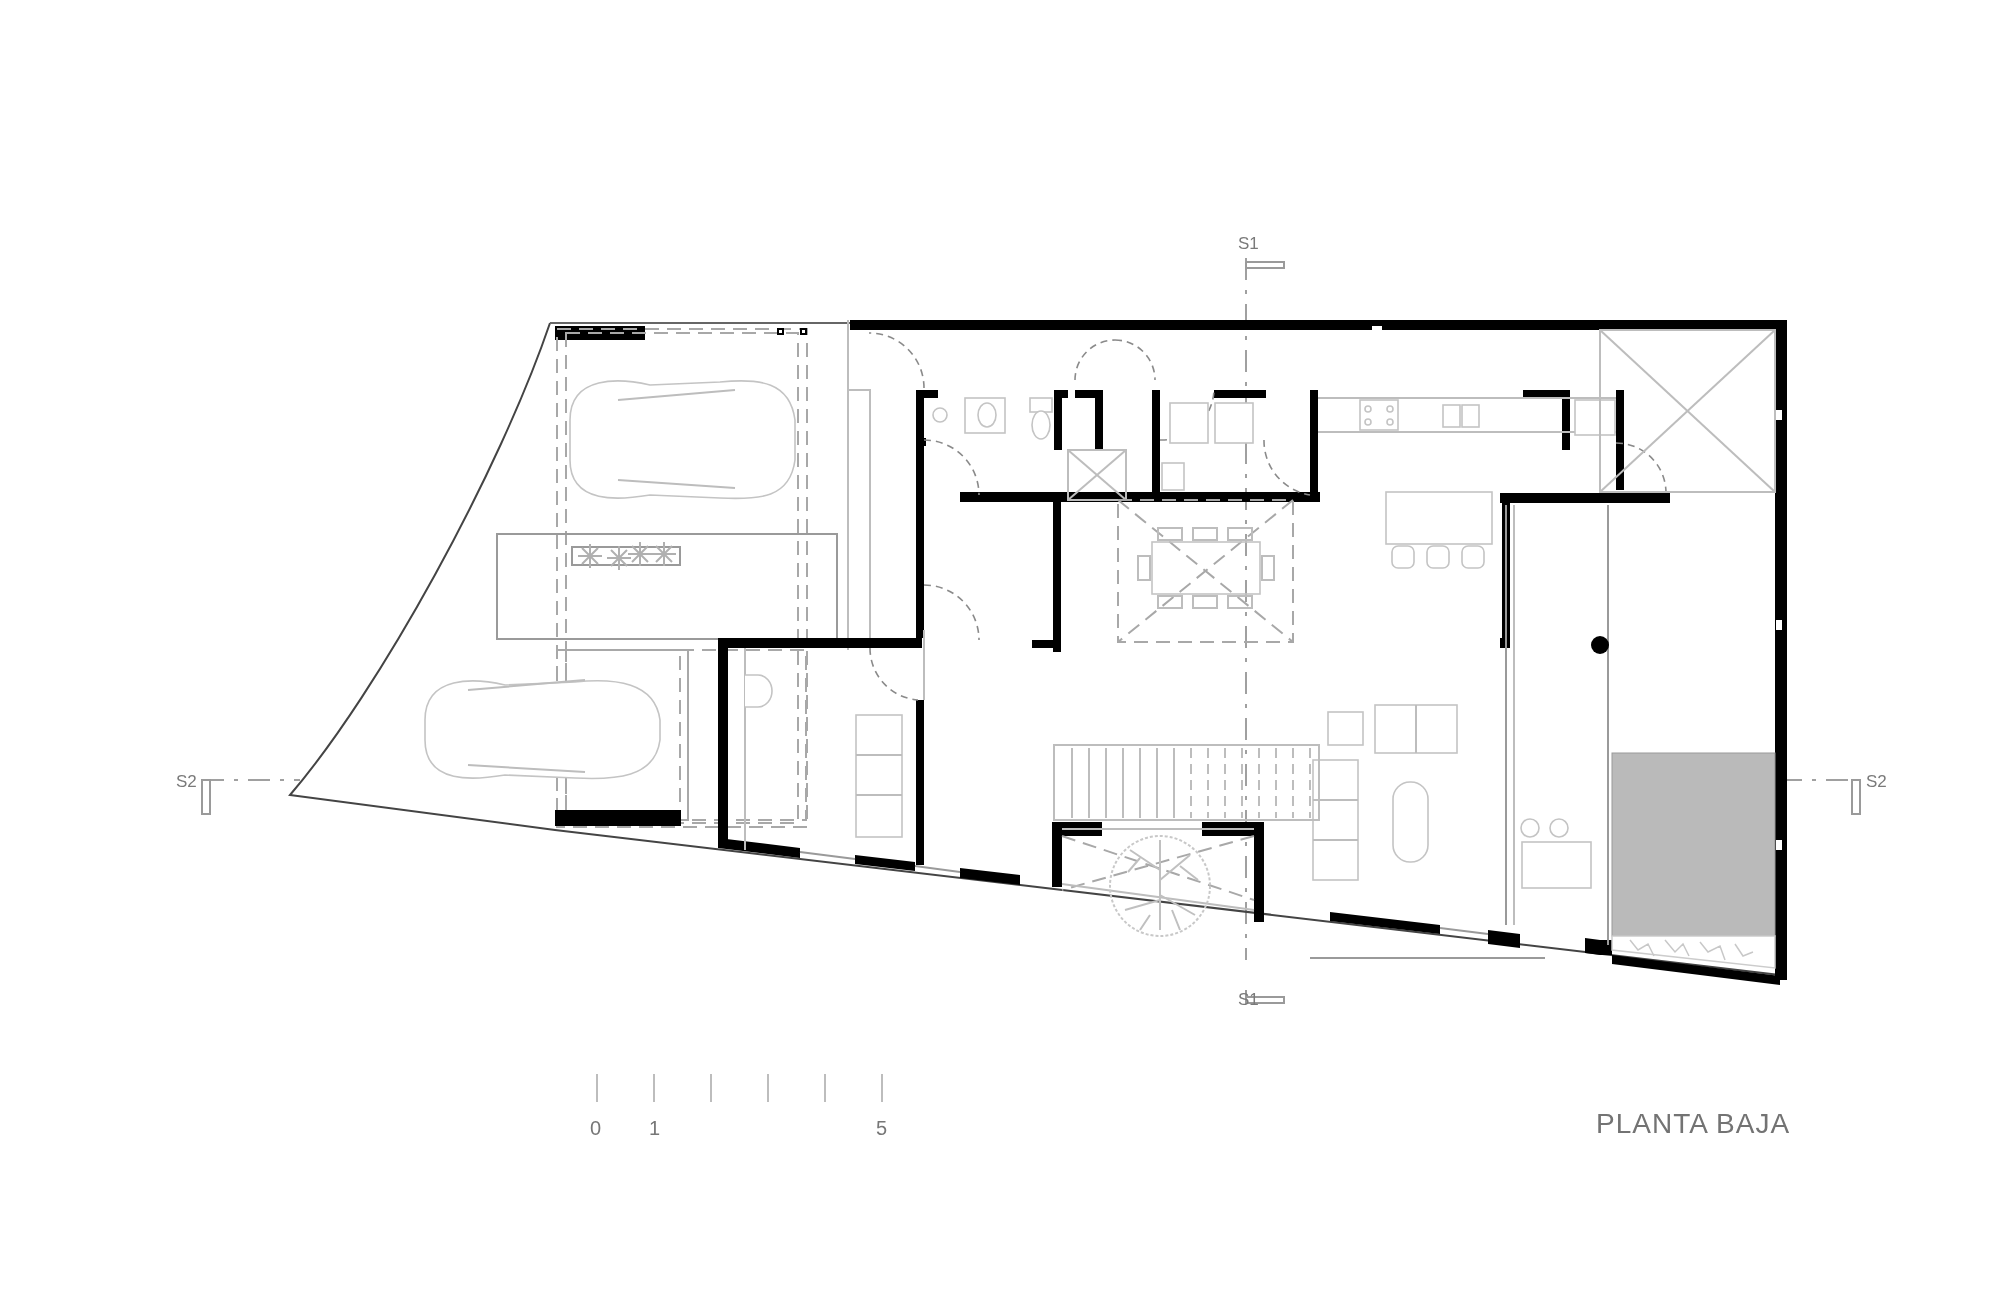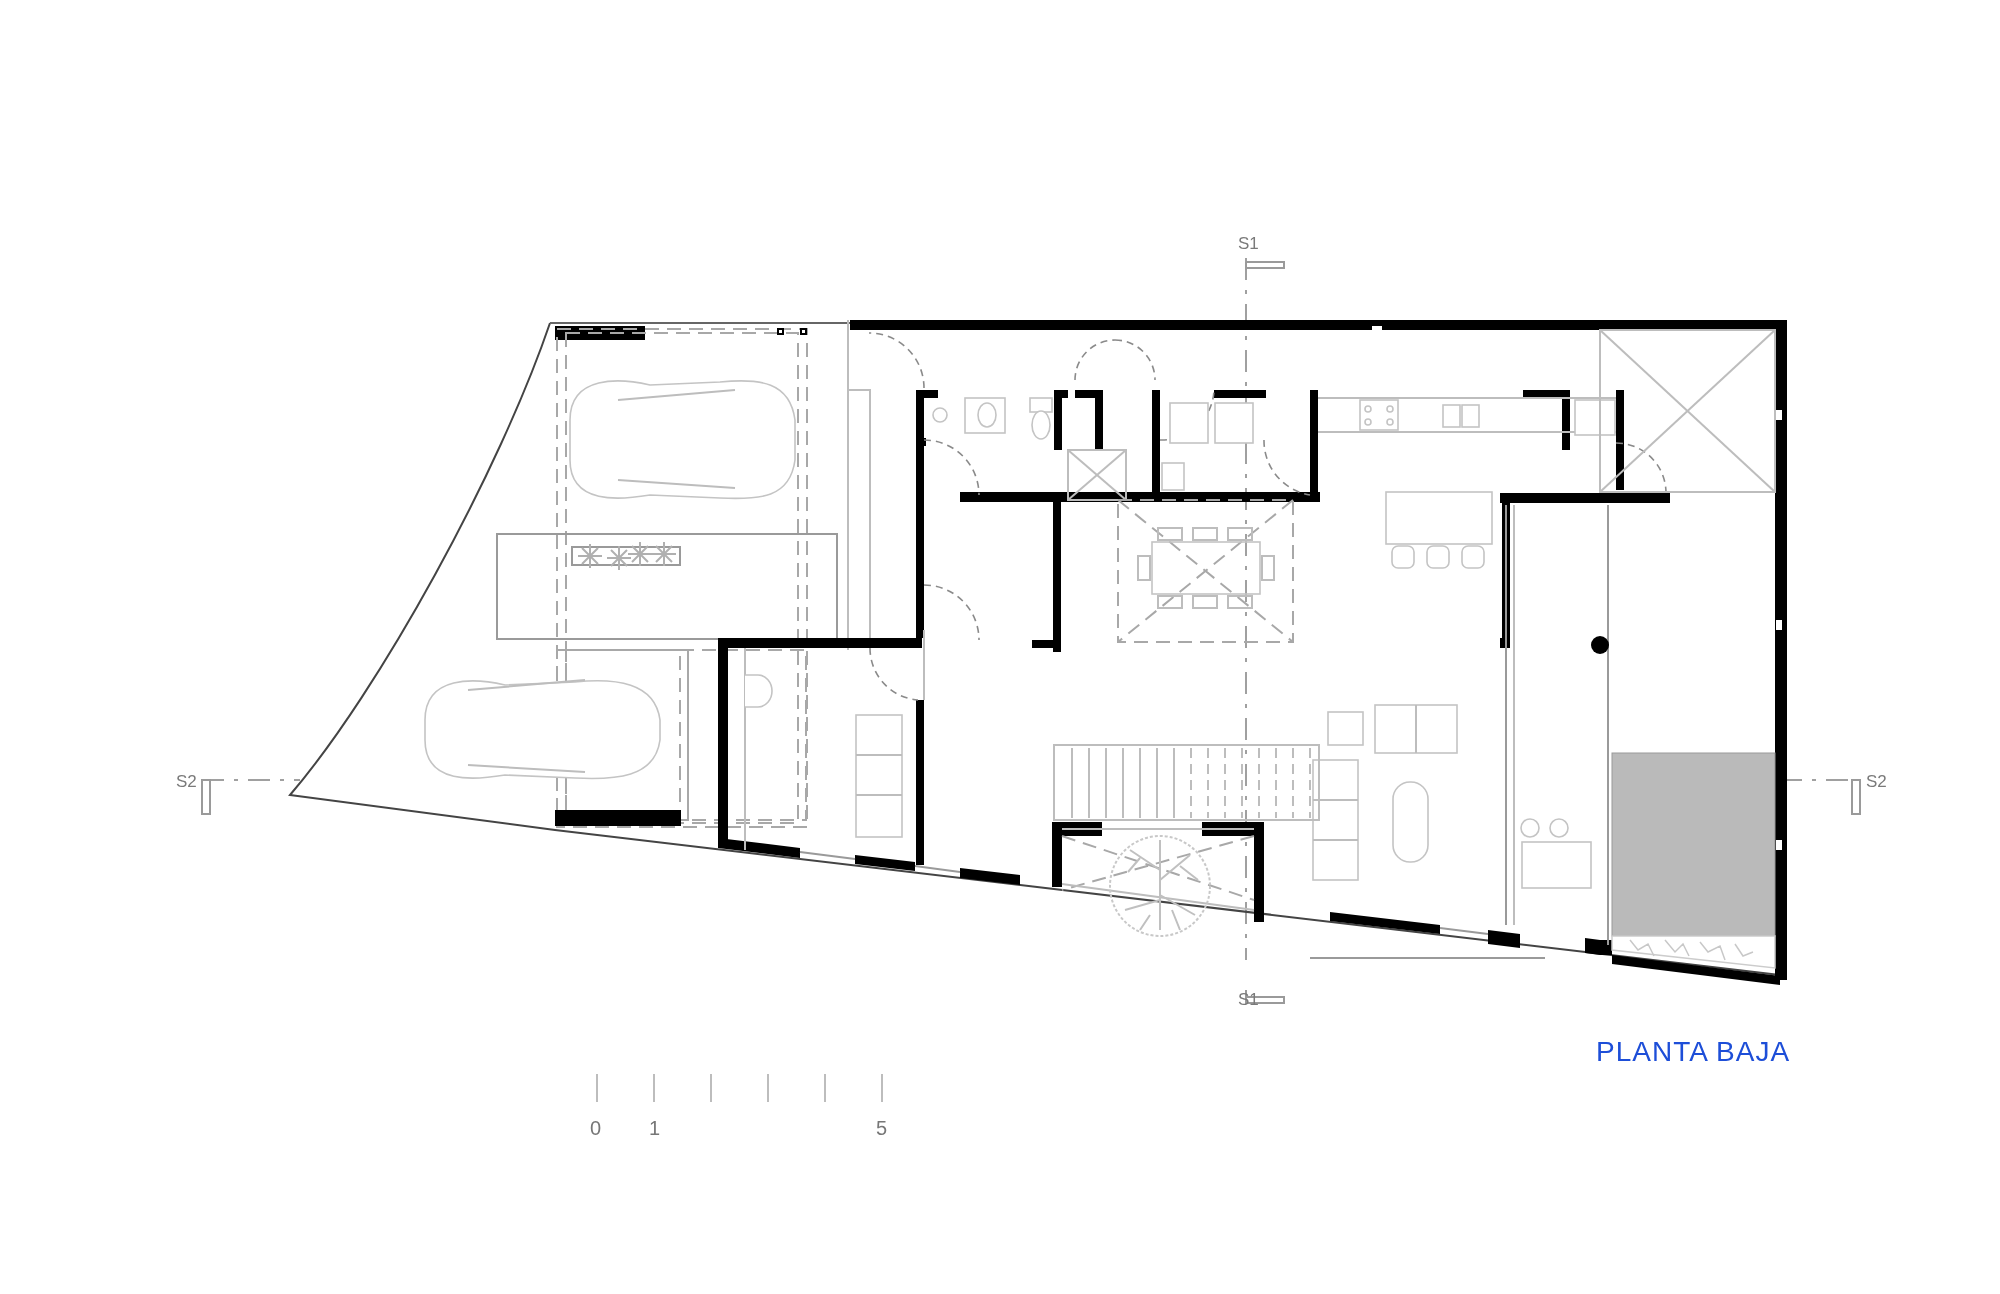--- a/index.html
+++ b/index.html
@@ -7,21 +7,21 @@
   #plan{position:absolute;left:0;top:0;width:2000px;height:1294px;}
   .wall{fill:#000;}
   .thin{stroke:#bdbdbd;stroke-width:2;fill:none;}
   .thinD{stroke:#9a9a9a;stroke-width:2;fill:none;}
   .dash{stroke:#a8a8a8;stroke-width:2;fill:none;stroke-dasharray:14 8;}
   .dashDoor{stroke:#8a8a8a;stroke-width:1.6;fill:none;stroke-dasharray:7 5;}
   .line{stroke:#444;stroke-width:2;fill:none;}
   .furn{stroke:#c4c4c4;stroke-width:1.6;fill:#fff;}
   .axis{stroke:#a0a0a0;stroke-width:2;fill:none;stroke-dasharray:22 10 4 10;}
   .lbl{position:absolute;color:#7a7a7a;font-size:17px;font-family:"Liberation Sans",sans-serif;text-align:center;}
-  .title{position:absolute;left:1596px;top:1036px;font-size:28px;color:#1d4ed8;letter-spacing:1px;font-family:"Liberation Sans",sans-serif;}
+  .title{position:absolute;left:1596px;top:1108px;font-size:28px;color:#737373;letter-spacing:1px;font-family:"Liberation Sans",sans-serif;}
   .scale-num{position:absolute;top:1117px;font-size:20px;color:#777;font-family:"Liberation Sans",sans-serif;}
 </style>
 </head>
 <body>
 
 <svg id="plan" viewBox="0 0 2000 1294" xmlns="http://www.w3.org/2000/svg">
 
   <g>
     <line x1="1246" y1="258" x2="1246" y2="960" class="axis"></line>
     <path d="M1246 262 V 270 M1246 262 H1284 V268 H1246" stroke="#9a9a9a" stroke-width="2" fill="none"></path>

